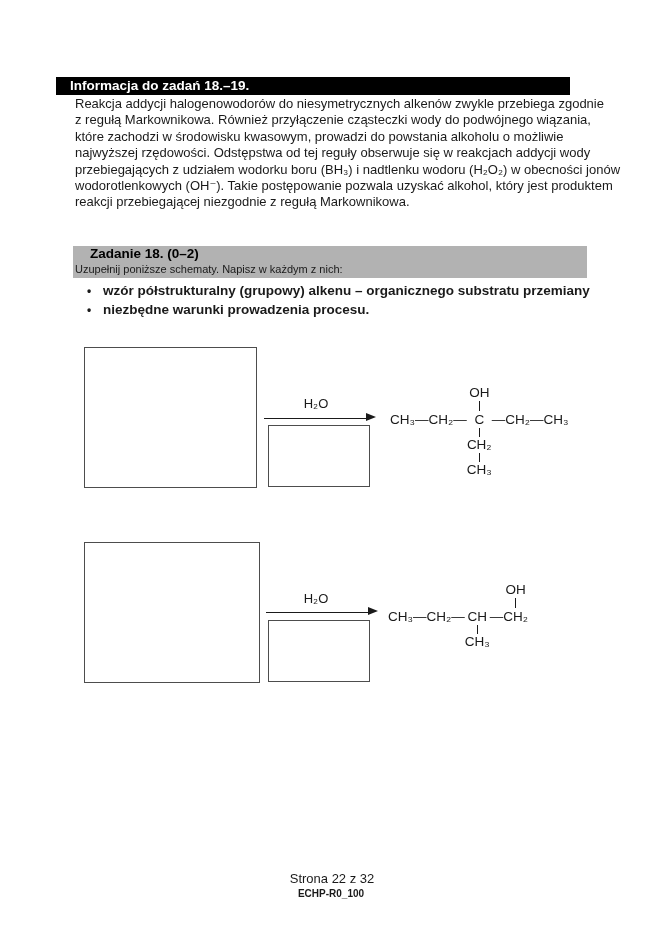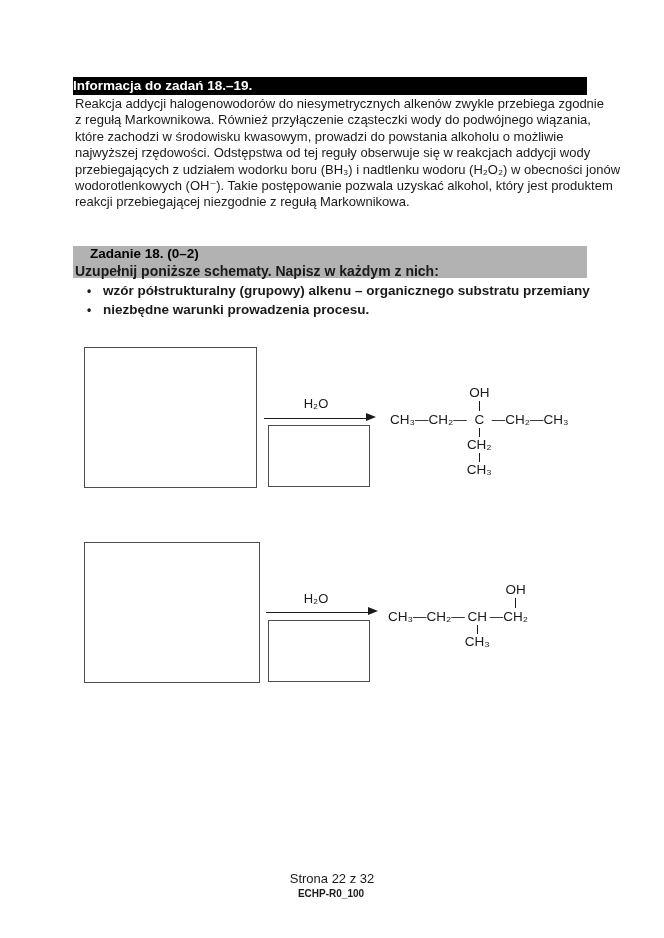--- a/index.html
+++ b/index.html
@@ -2,37 +2,37 @@
 <html><head>
 <meta charset="utf-8">
 <style>
   html,body{margin:0;padding:0;background:#ffffff;}
   .page{
     position:relative;width:664px;height:938px;background:#ffffff;overflow:hidden;
     font-family:"Liberation Sans","DejaVu Sans",sans-serif;color:#1a1a1a;
   }
   .abs{position:absolute;}
   .info-bar{
-    left:73px;top:77px;width:514px;height:18px;background:#000000;
+    left:56px;top:77px;width:514px;height:18px;background:#000000;
     color:#ffffff;font-weight:bold;font-size:13.5px;line-height:18px;
-    padding-left:0;box-sizing:border-box;
+    padding-left:14px;box-sizing:border-box;
   }
   .para{left:75px;top:96px;width:516px;font-size:13px;line-height:16.4px;}
   .para div{white-space:nowrap;}
   .citation{
     left:75px;top:216px;width:512px;text-align:right;font-size:11.5px;
     padding-right:14px;box-sizing:border-box;
   }
   .citation em{font-style:italic;}
   .task-bar{
     left:73px;top:246px;width:514px;height:32px;background:#b2b2b2;
     color:#000;font-weight:bold;font-size:13.5px;line-height:16px;
     padding-left:17px;box-sizing:border-box;
   }
-  .task-intro{left:75px;top:263px;width:516px;font-weight:bold;font-size:14px;}
+  .task-intro{left:75px;top:263px;width:516px;font-weight:normal;font-size:11px;}
   .bullets{left:75px;top:283px;width:516px;font-weight:bold;font-size:13.5px;}
   .bullet-row{display:flex;height:18.5px;align-items:flex-start;}
   .bullet-dot{width:28px;text-align:center;font-size:12px;line-height:17px;}
   .answer-box{border:1.5px solid #4d4d4d;background:#ffffff;box-sizing:border-box;}
   .box-large-1{left:84px;top:347px;width:173px;height:141px;}
   .box-small-1{left:268px;top:425px;width:102px;height:62px;}
   .box-large-2{left:84px;top:542px;width:176px;height:141px;}
   .box-small-2{left:268px;top:620px;width:102px;height:62px;}
   .reagent{width:58px;text-align:center;font-size:13px;}
   .reagent-1{left:287px;top:396px;}

